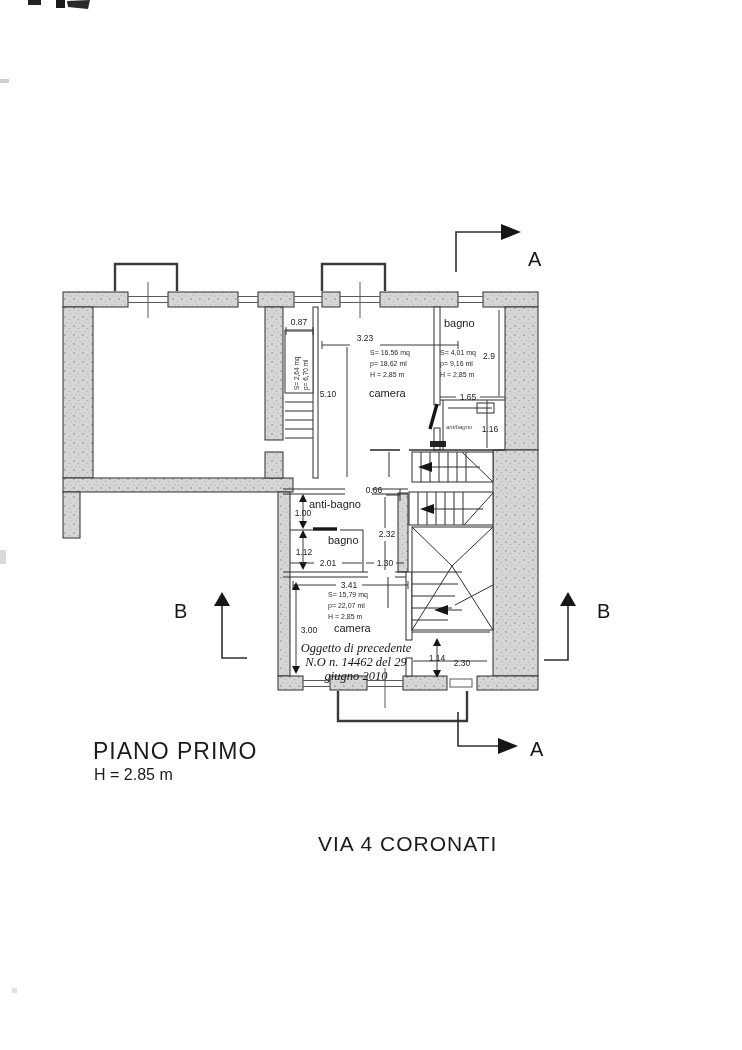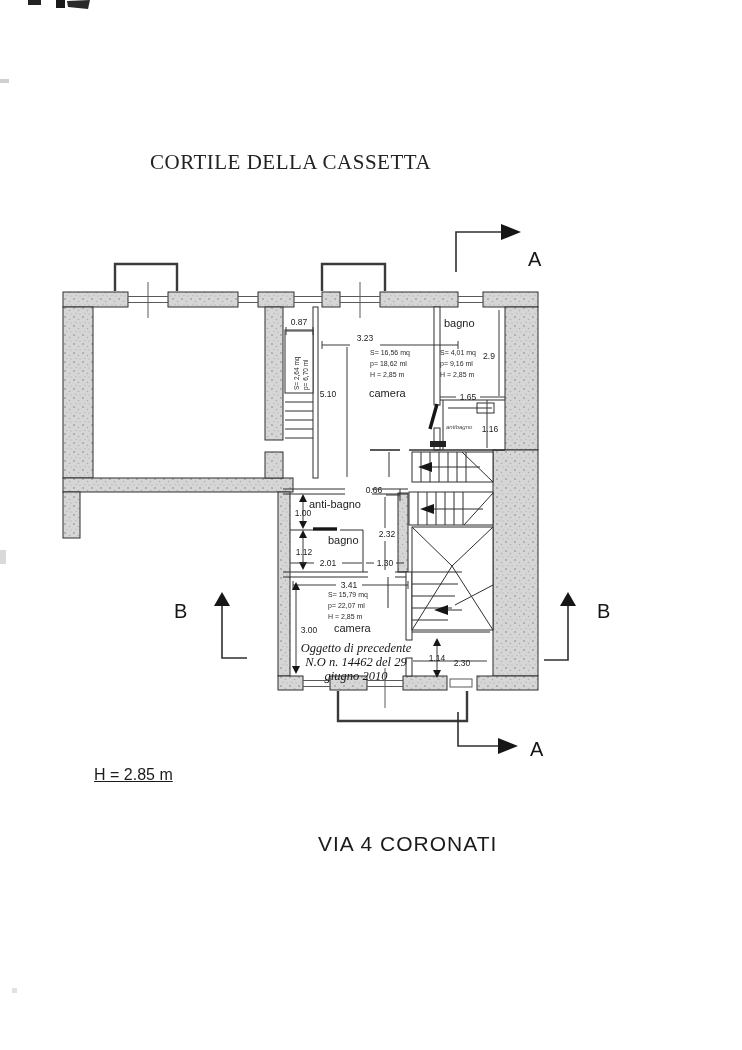--- a/index.html
+++ b/index.html
@@ -1,21 +1,21 @@
 <!DOCTYPE html>
 <html><head>
 <meta charset="utf-8">
 <style>
   html,body{margin:0;padding:0;background:#ffffff;}
   .page{position:relative;width:742px;height:1050px;background:#fff;overflow:hidden;
         font-family:"Liberation Sans",sans-serif;color:#1c1c1c;}
   .title{position:absolute;left:150px;top:150px;width:300px;
          font-family:"Liberation Serif",serif;font-size:21px;letter-spacing:.5px;color:#222;}
   .floor-label{position:absolute;left:93px;top:738px;font-size:23px;letter-spacing:1px;color:#1b1b1b;}
-  .floor-height{position:absolute;left:94px;top:766px;font-size:16px;color:#1b1b1b;text-decoration:underline;}
+  .floor-height{position:absolute;left:94px;top:766px;font-size:16px;color:#1b1b1b;}
   .street-label{position:absolute;left:318px;top:832px;font-size:21px;letter-spacing:1px;color:#1b1b1b;text-align:center;}
   svg{position:absolute;left:0;top:0;}
   .wall{fill:url(#stip);stroke:#2f2f2f;stroke-width:1;}
   .thinwall{fill:#ffffff;stroke:#2f2f2f;stroke-width:1;}
   .ln{stroke:#2f2f2f;stroke-width:1;fill:none;}
   .ln2{stroke:#2f2f2f;stroke-width:1.6;fill:none;}
   .winln{stroke:#5a5a5a;stroke-width:1;fill:none;}
   .balc{stroke:#3a3a3a;stroke-width:2.4;fill:none;}
   .dimln{stroke:#3a3a3a;stroke-width:1;fill:none;}
   .leaf{stroke:#161616;stroke-width:3.4;fill:none;}
@@ -27,21 +27,20 @@
   .vtext{font-size:6.5px;fill:#2a2a2a;}
   .note{font-family:"Liberation Serif",serif;font-style:italic;font-size:12.5px;
         fill:#161616;text-anchor:middle;}
   .marker-letter{font-size:20px;fill:#161616;}
 </style>
 </head>
 <body>
 
 <div class="page">
 
-  <div class="title">CORTILE DELLA CASSETTA</div>
 
   <svg width="742" height="1050" viewBox="0 0 742 1050">
     <defs>
       <pattern id="stip" width="9" height="9" patternUnits="userSpaceOnUse">
         <rect width="9" height="9" fill="#d6d6d6"></rect>
         <circle cx="2" cy="2" r="0.9" fill="#9f9f9f"></circle>
         <circle cx="6.5" cy="4.5" r="0.8" fill="#aeaeae"></circle>
         <circle cx="4" cy="7.5" r="0.7" fill="#b8b8b8"></circle>
         <circle cx="8" cy="8" r="0.6" fill="#a5a5a5"></circle>
       </pattern>
@@ -287,16 +286,17 @@
       <text class="marker-letter" x="530" y="756">A</text>
       <polyline class="ln2" points="247,658 222,658 222,606" stroke="#1f1f1f"></polyline>
       <polygon class="arrow" points="214,606 230,606 222,592"></polygon>
       <text class="marker-letter" x="174" y="618">B</text>
       <polyline class="ln2" points="544,660 568,660 568,606" stroke="#1f1f1f"></polyline>
       <polygon class="arrow" points="560,606 576,606 568,592"></polygon>
       <text class="marker-letter" x="597" y="618">B</text>
     </g>
   </svg>
 
+  <div class="floor-label">PIANO PRIMO</div>
   <div class="floor-height">H = 2.85 m</div>
   <div class="street-label">VIA 4 CORONATI</div>
 
 </div>
 
 </body></html>

